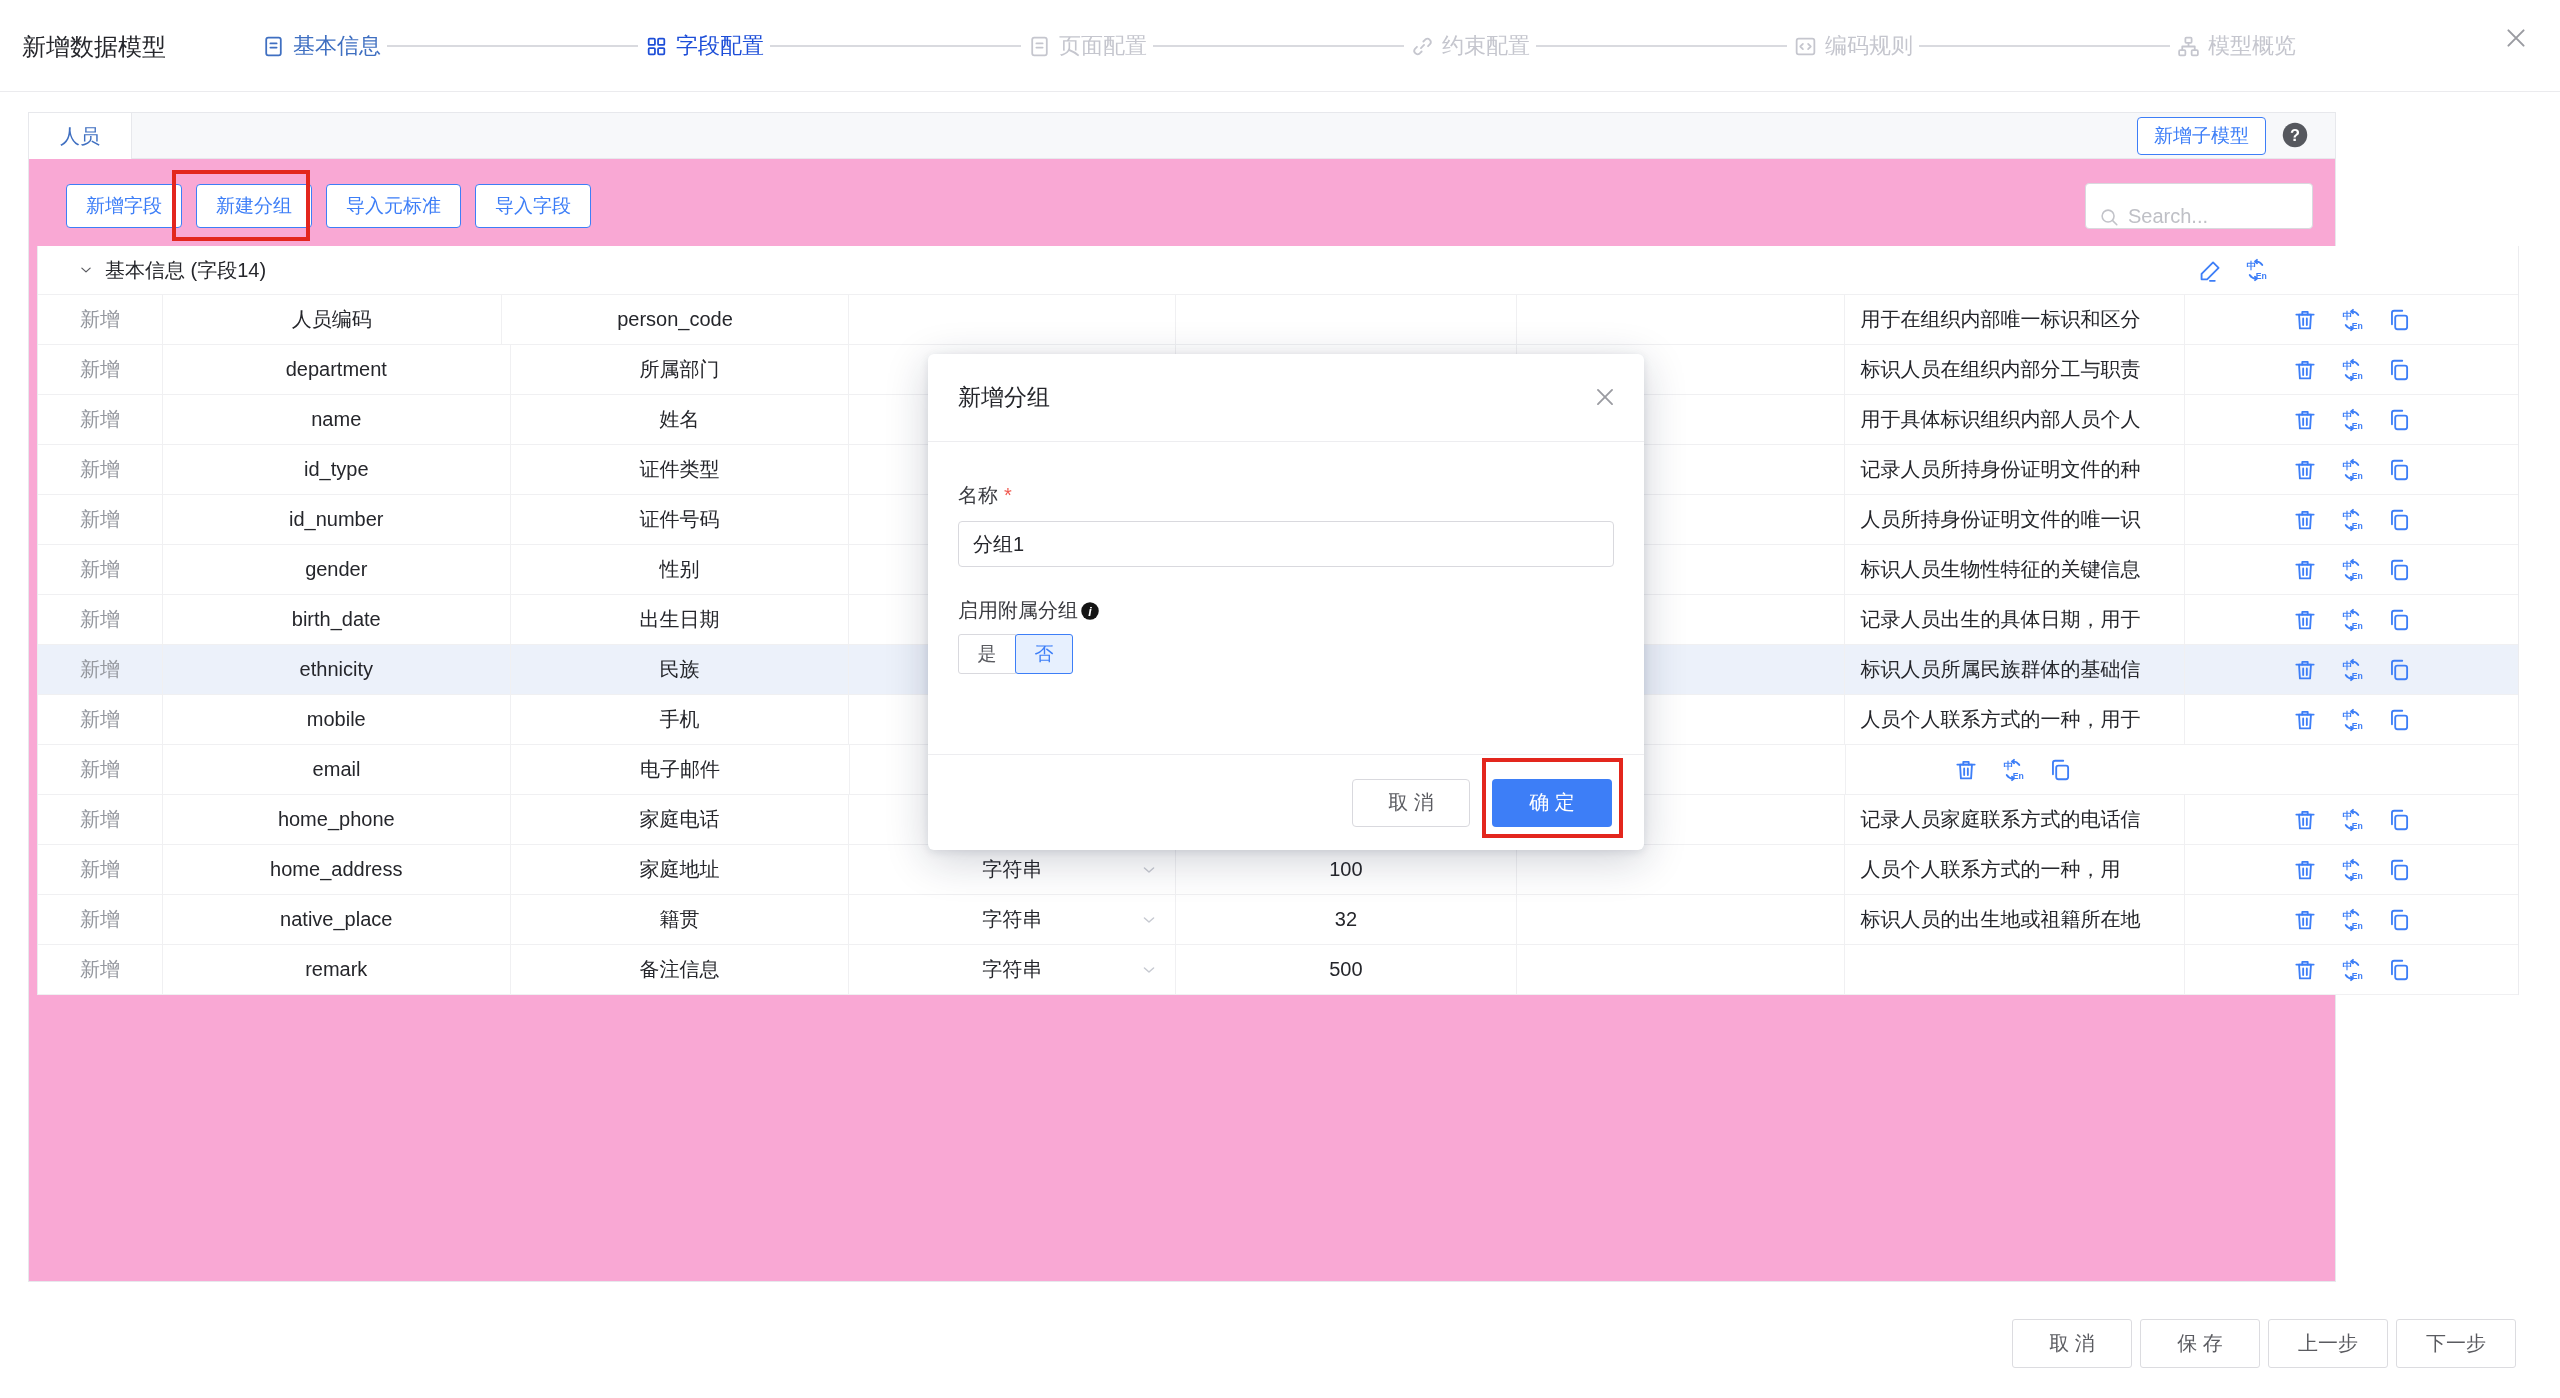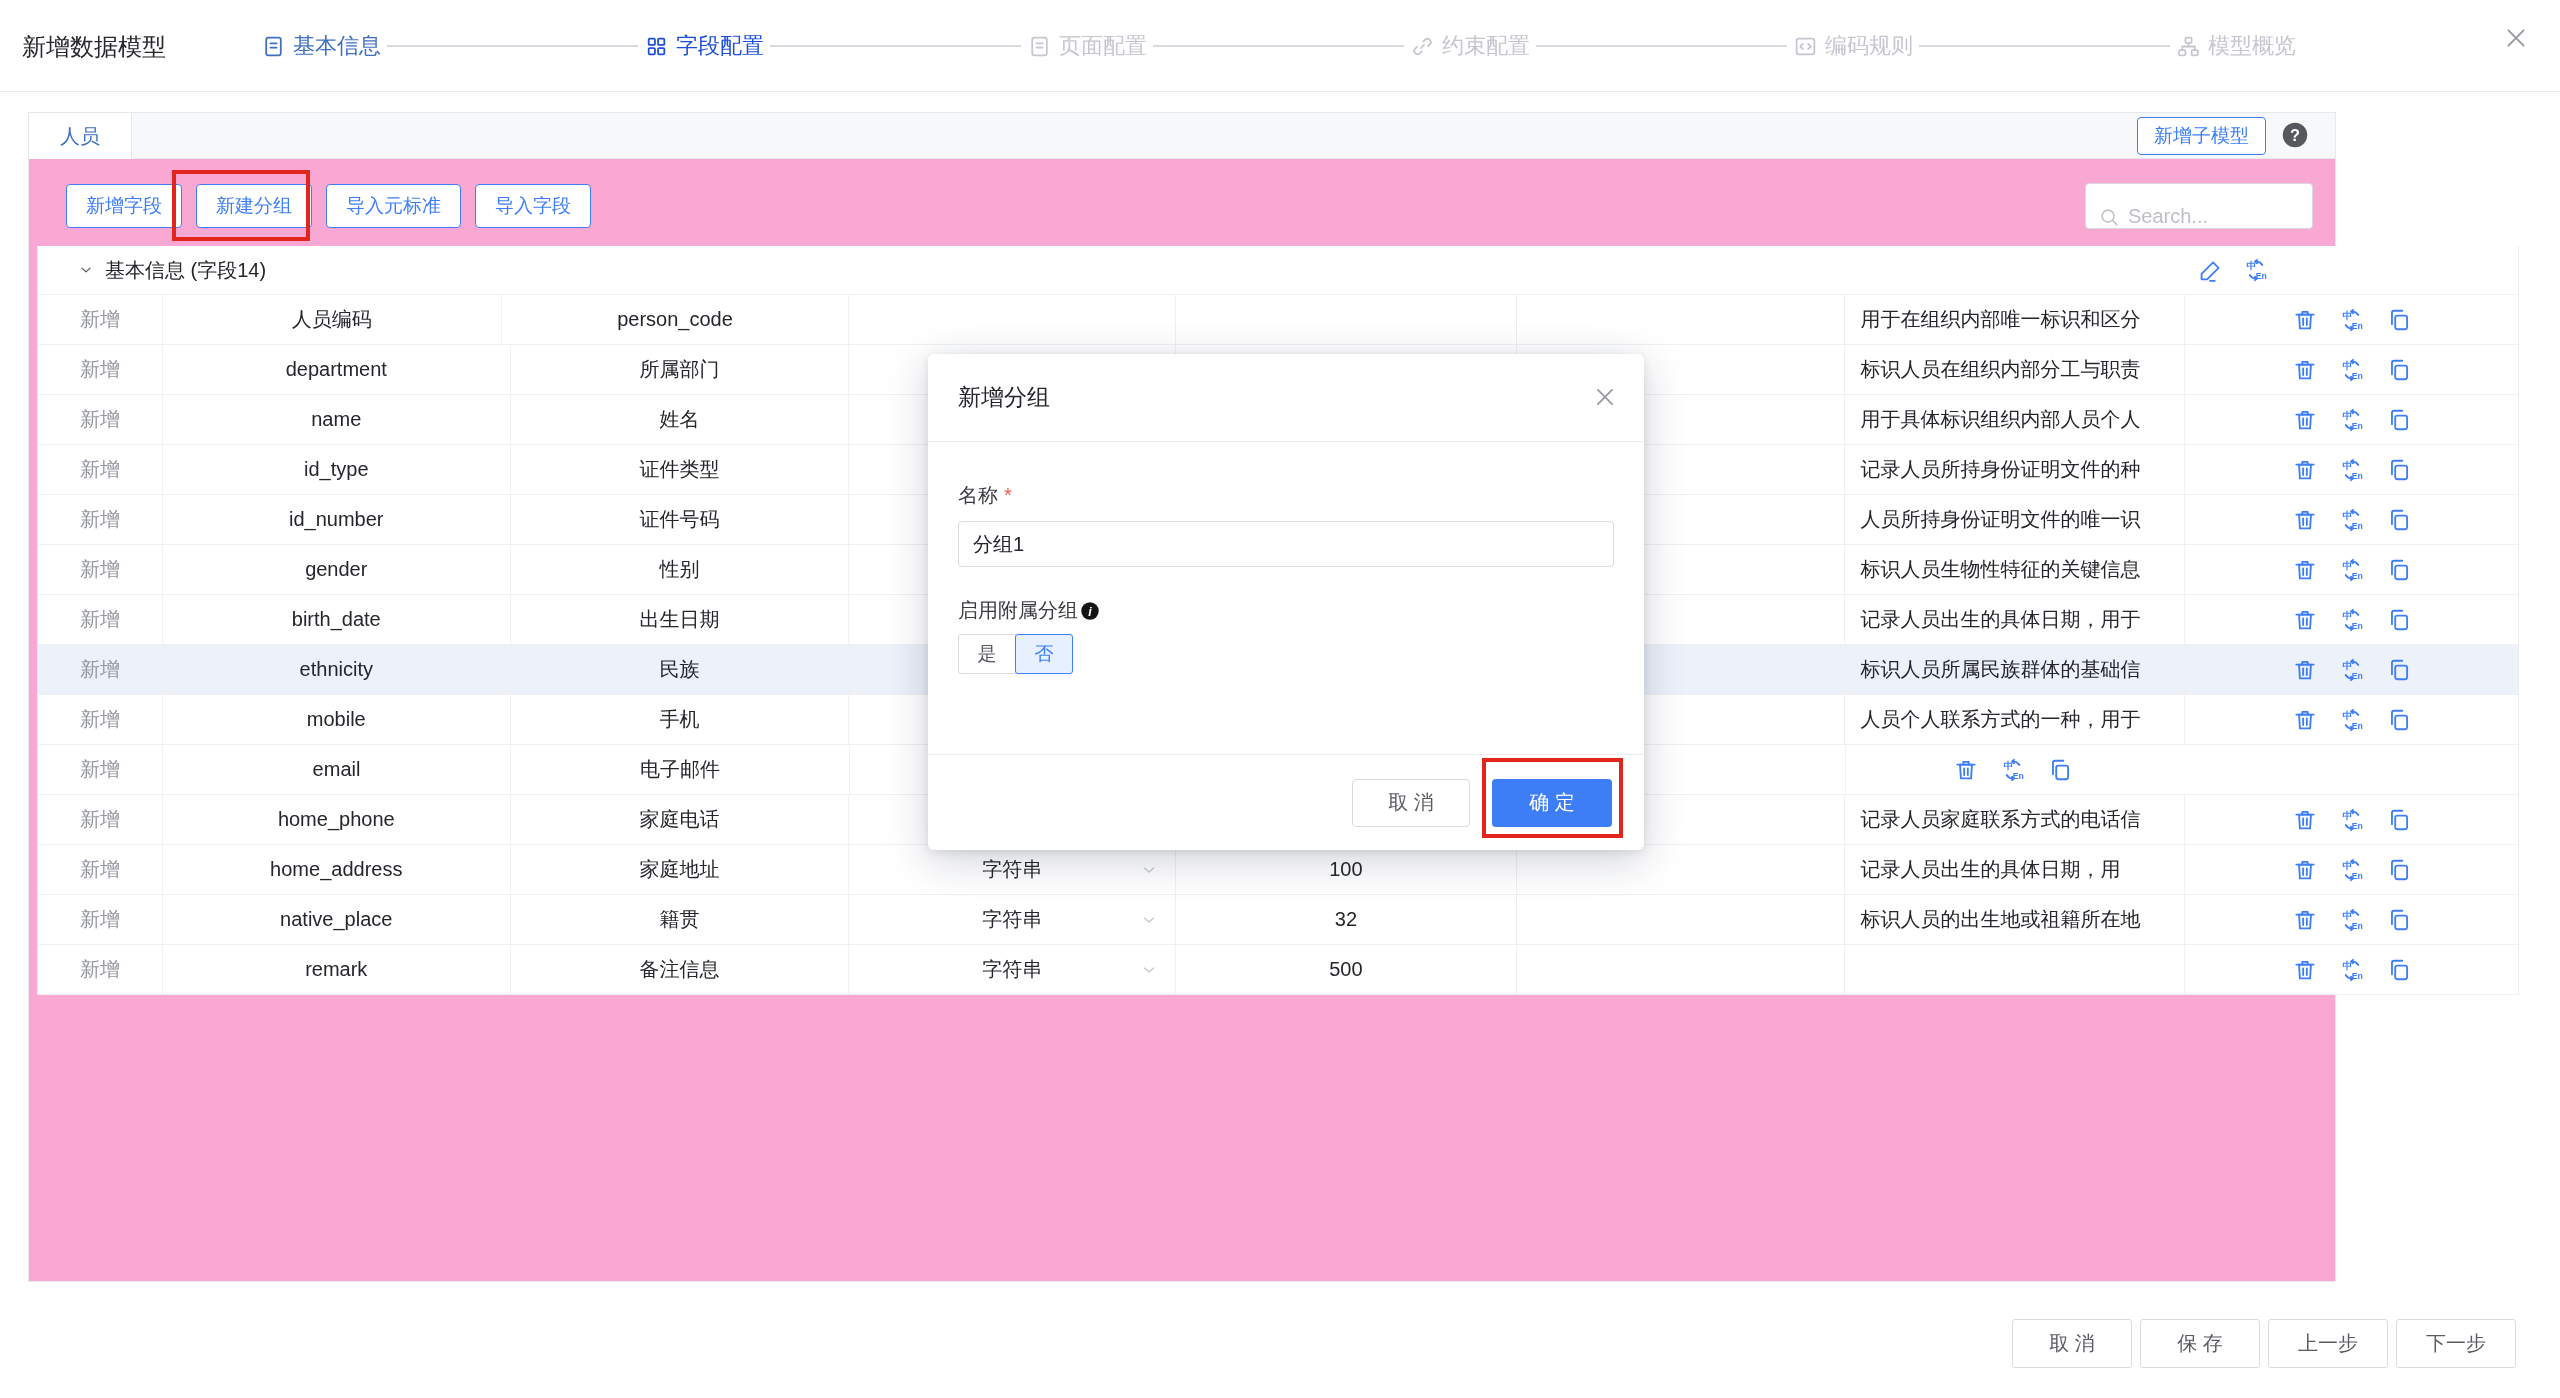--- a/index.html
+++ b/index.html
@@ -629,21 +629,21 @@
             <div class="c c-type">
               <span>字符串</span>
               <span class="chev">
                 <svg class="icn" viewBox="0 0 24 24">
                   <path d="M6.5 9.5l5.5 5 5.5-5"></path>
                 </svg>
               </span>
             </div>
             <div class="c c-len">100</div>
             <div class="c c-prec"></div>
-            <div class="c c-desc">记录人员出生的具体日期，用</div>
+            <div class="c c-desc">人员个人联系方式的一种，用</div>
             <div class="c c-ops">
               <span class="ib">
                 <svg class="icn" viewBox="0 0 24 24">
                   <path d="M4 7h16"></path>
                   <path d="M9.5 7V4.5h5V7"></path>
                   <path d="M6.5 7l.8 12.8h9.4L17.5 7z"></path>
                   <path d="M10.3 10.5v6.2M13.7 10.5v6.2"></path>
                 </svg>
               </span>
               <span class="ib">

